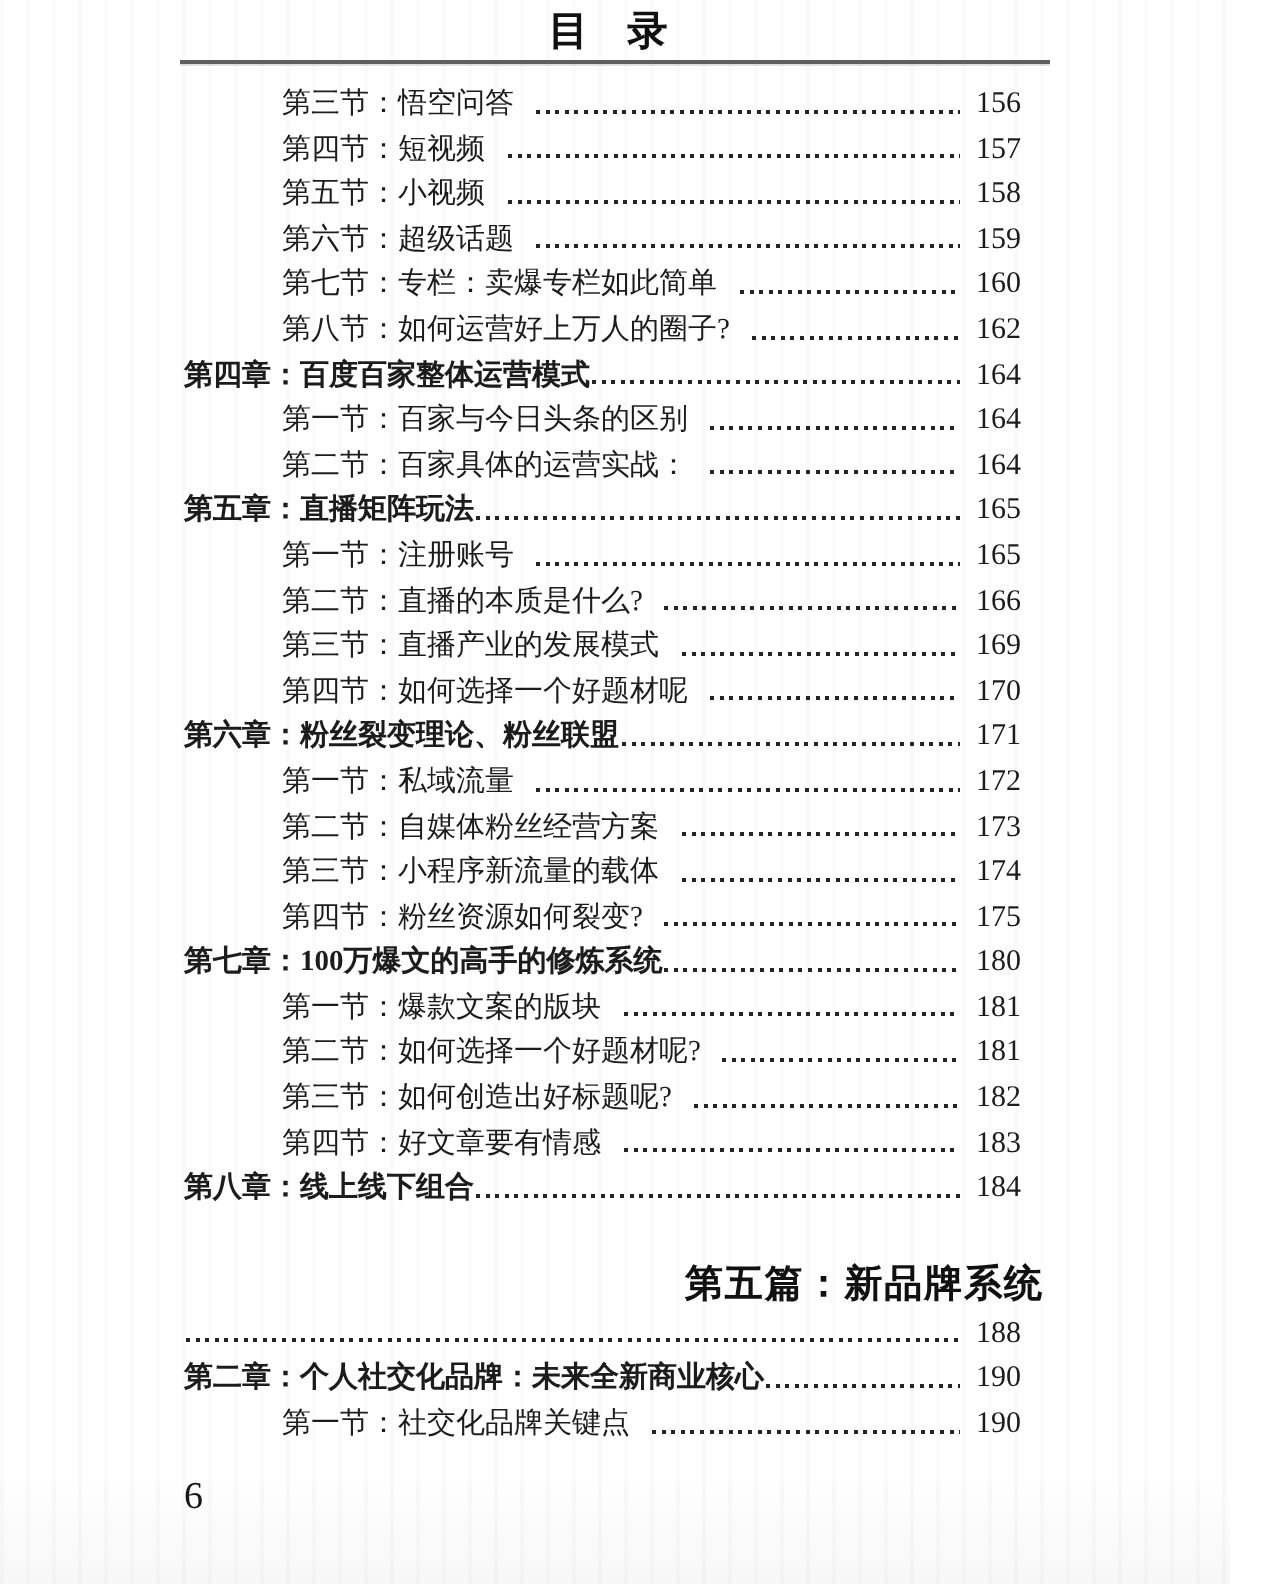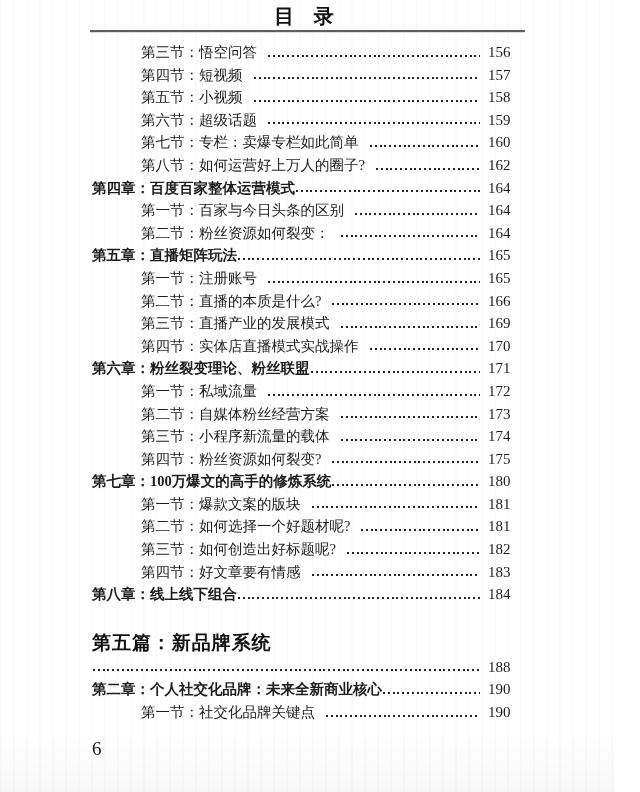--- a/index.html
+++ b/index.html
@@ -61,21 +61,21 @@
     background-image: repeating-linear-gradient(to right, #242424 0 2px, rgba(0,0,0,0) 2px 4.8px);
   }
   .pageno {
     flex: 0 0 34px;
     text-align: left;
     font-family: "Liberation Serif", serif;
     font-size: 15px;
     font-weight: 400;
   }
   .part-heading {
-    text-align: left;
+    text-align: right;
     font-size: 19px;
     font-weight: 700;
     line-height: 24px;
     margin: 25px 0 1px 0;
     letter-spacing: 0.05em;
     color: #111;
   }
   .folio {
     margin: 14px 0 0 92px;
     font-size: 19px;
@@ -124,21 +124,21 @@
         <span class="label">第四章：百度百家整体运营模式</span>
         <span class="leader"></span>
         <span class="pageno">164</span>
       </div>
       <div class="row section">
         <span class="label">第一节：百家与今日头条的区别</span>
         <span class="leader"></span>
         <span class="pageno">164</span>
       </div>
       <div class="row section">
-        <span class="label">第二节：粉丝资源如何裂变：</span>
+        <span class="label">第二节：百家具体的运营实战：</span>
         <span class="leader"></span>
         <span class="pageno">164</span>
       </div>
       <div class="row chapter">
         <span class="label">第五章：直播矩阵玩法</span>
         <span class="leader"></span>
         <span class="pageno">165</span>
       </div>
       <div class="row section">
         <span class="label">第一节：注册账号</span>
@@ -149,21 +149,21 @@
         <span class="label">第二节：直播的本质是什么?</span>
         <span class="leader"></span>
         <span class="pageno">166</span>
       </div>
       <div class="row section">
         <span class="label">第三节：直播产业的发展模式</span>
         <span class="leader"></span>
         <span class="pageno">169</span>
       </div>
       <div class="row section">
-        <span class="label">第四节：实体店直播模式实战操作</span>
+        <span class="label">第四节：如何选择一个好题材呢</span>
         <span class="leader"></span>
         <span class="pageno">170</span>
       </div>
       <div class="row chapter">
         <span class="label">第六章：粉丝裂变理论、粉丝联盟</span>
         <span class="leader"></span>
         <span class="pageno">171</span>
       </div>
       <div class="row section">
         <span class="label">第一节：私域流量</span>

